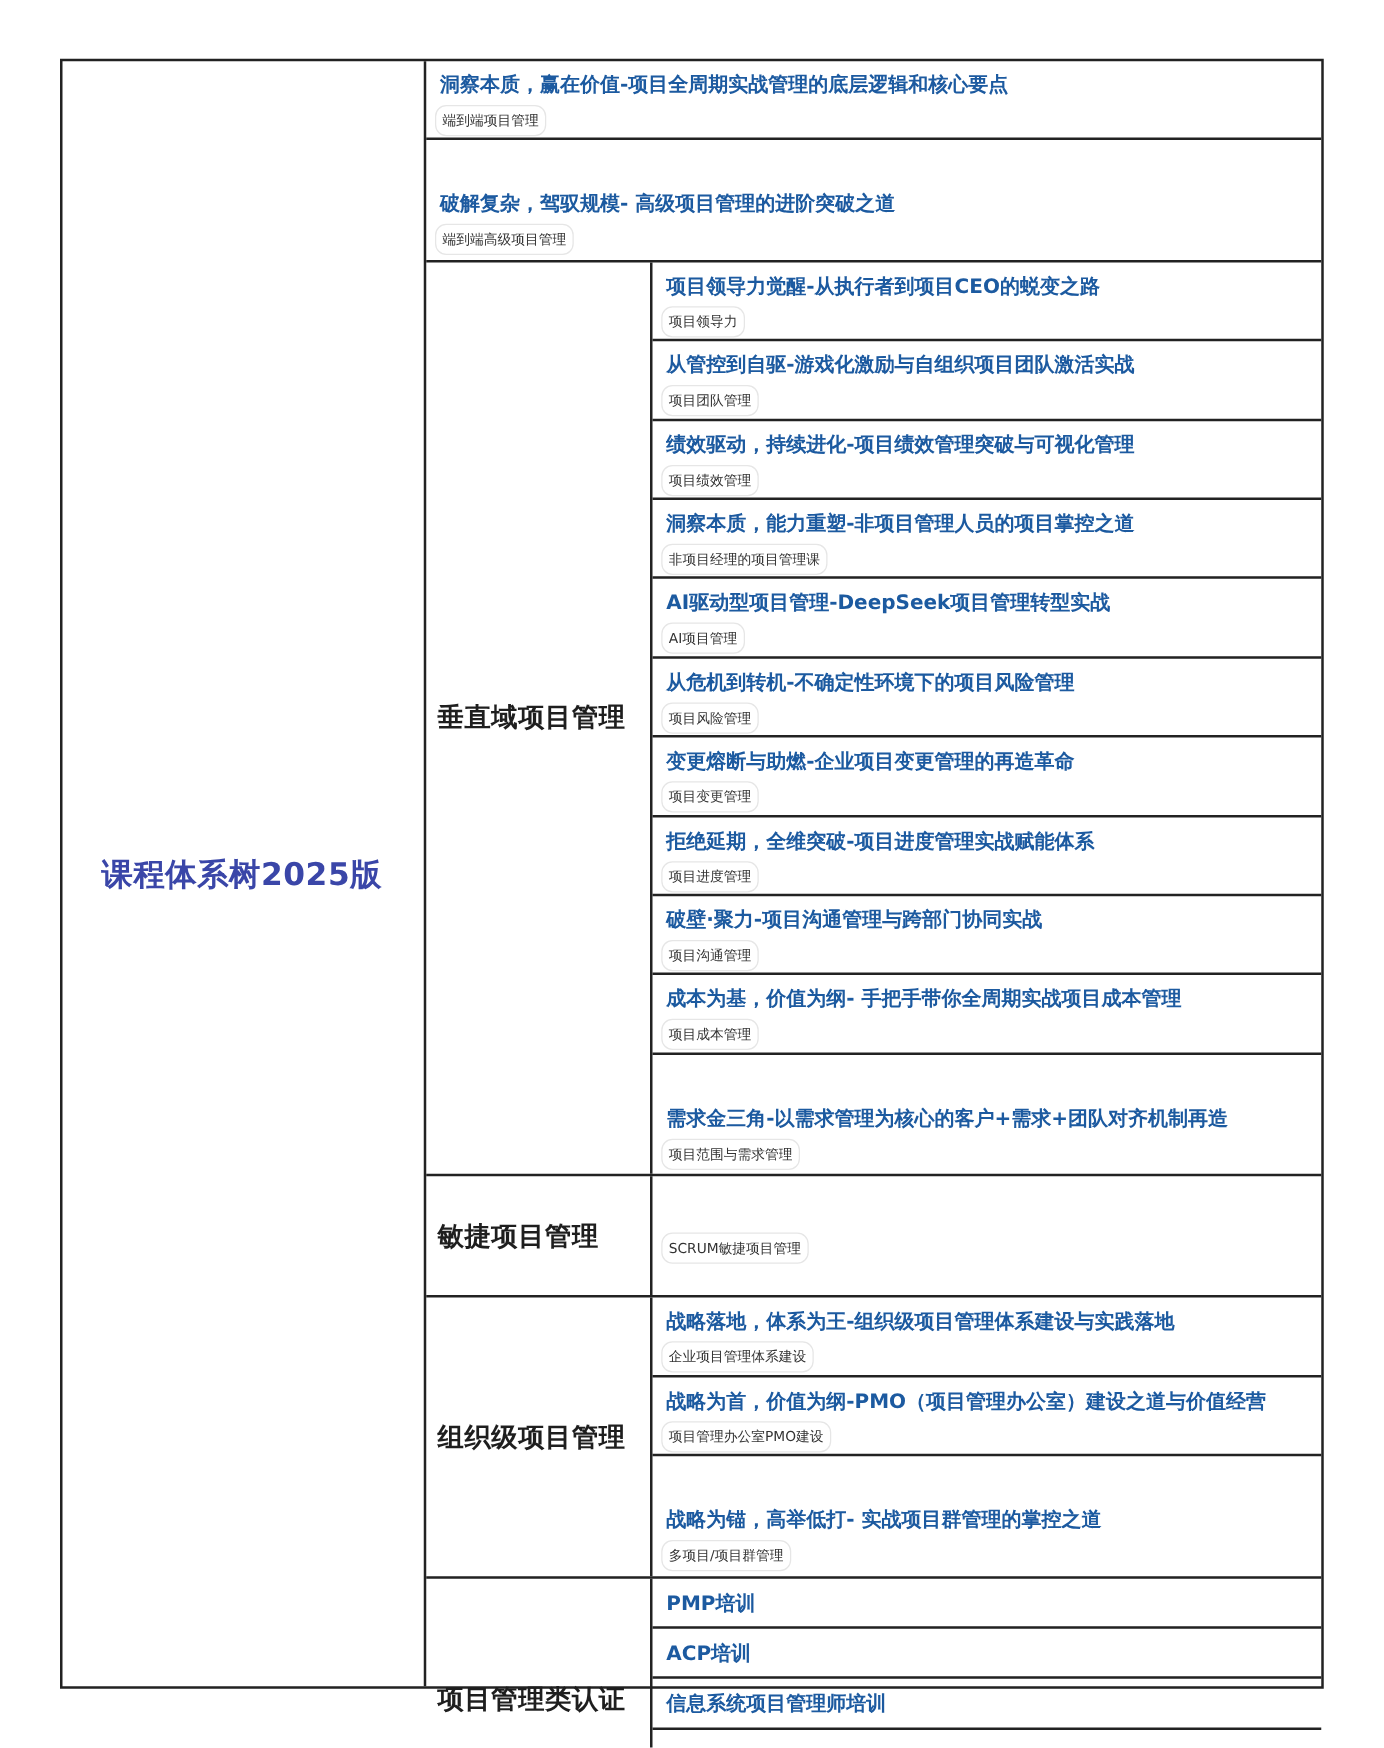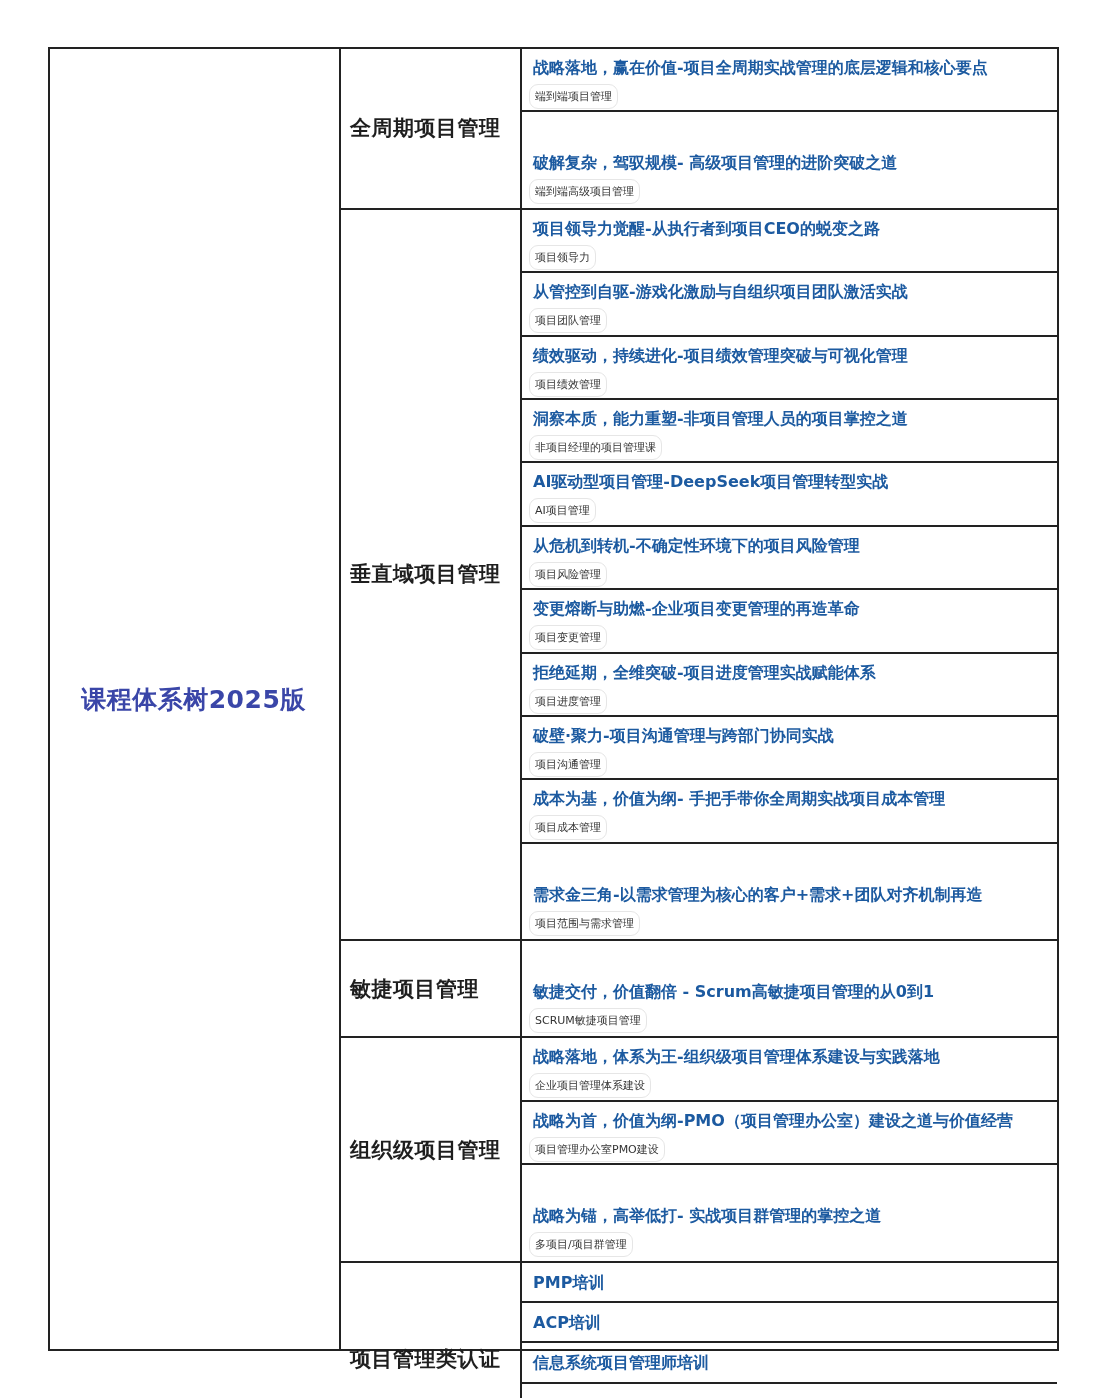--- a/index.html
+++ b/index.html
@@ -49,26 +49,23 @@
 <body>
 
 <div class="tree">
   <div class="root-cell">
     <span class="root-title">课程体系树2025版</span>
   </div>
 
   <div class="categories">
 
     <div class="category">
-      <div class="cat-label-cell">
-        <span class="cat-label">全周期项目管理</span>
-      </div>
       <div class="courses">
         <div class="course">
-          <a class="course-title">战略落地，赢在价值-项目全周期实战管理的底层逻辑和核心要点</a>
+          <a class="course-title">洞察本质，赢在价值-项目全周期实战管理的底层逻辑和核心要点</a>
           <span class="course-tag">端到端项目管理</span>
         </div>
         <div class="course">
           <a class="course-title">破解复杂，驾驭规模- 高级项目管理的进阶突破之道</a>
           <span class="course-tag">端到端高级项目管理</span>
         </div>
       </div>
     </div>
 
     <div class="category">
@@ -122,21 +119,20 @@
         </div>
       </div>
     </div>
 
     <div class="category">
       <div class="cat-label-cell">
         <span class="cat-label">敏捷项目管理</span>
       </div>
       <div class="courses">
         <div class="course">
-          <a class="course-title">敏捷交付，价值翻倍 - Scrum高敏捷项目管理的从0到1</a>
           <span class="course-tag">SCRUM敏捷项目管理</span>
         </div>
       </div>
     </div>
 
     <div class="category">
       <div class="cat-label-cell">
         <span class="cat-label">组织级项目管理</span>
       </div>
       <div class="courses">

